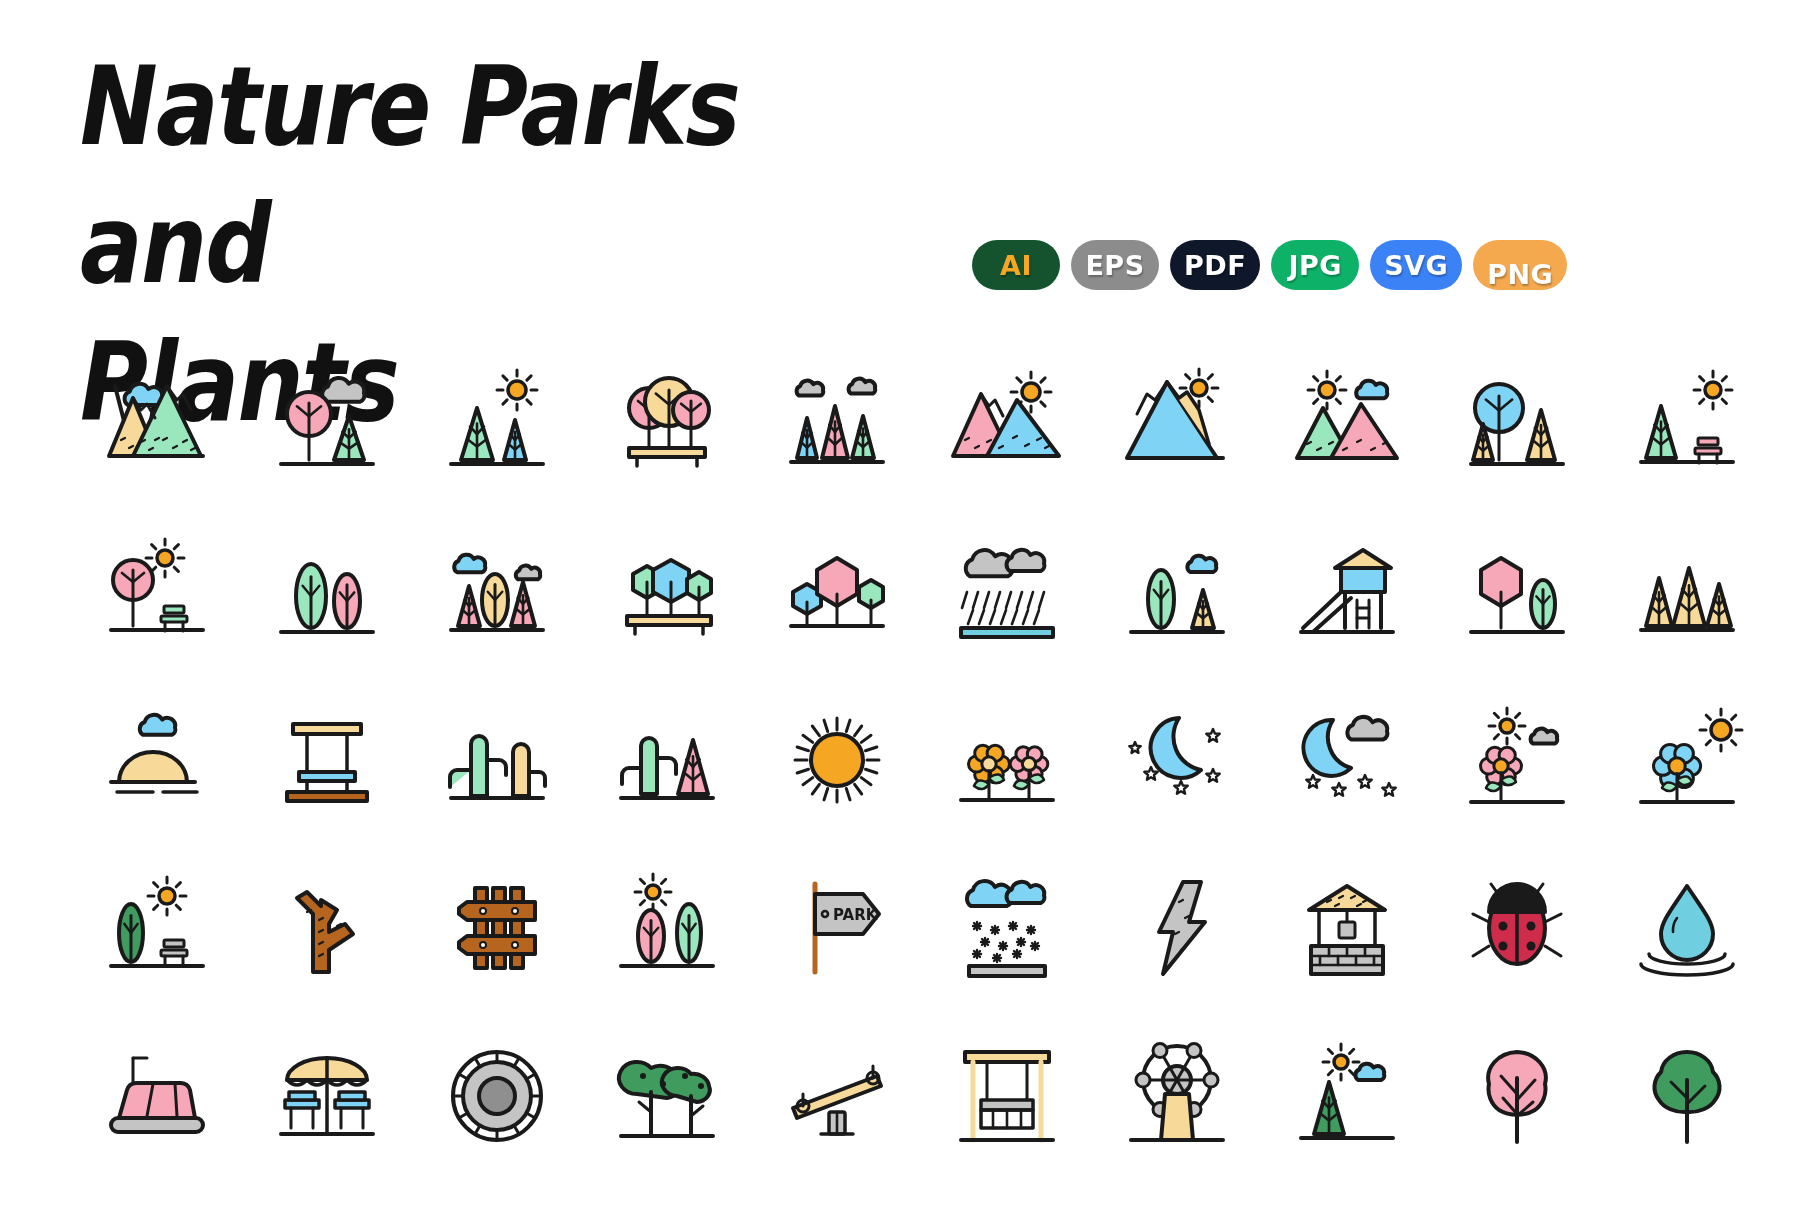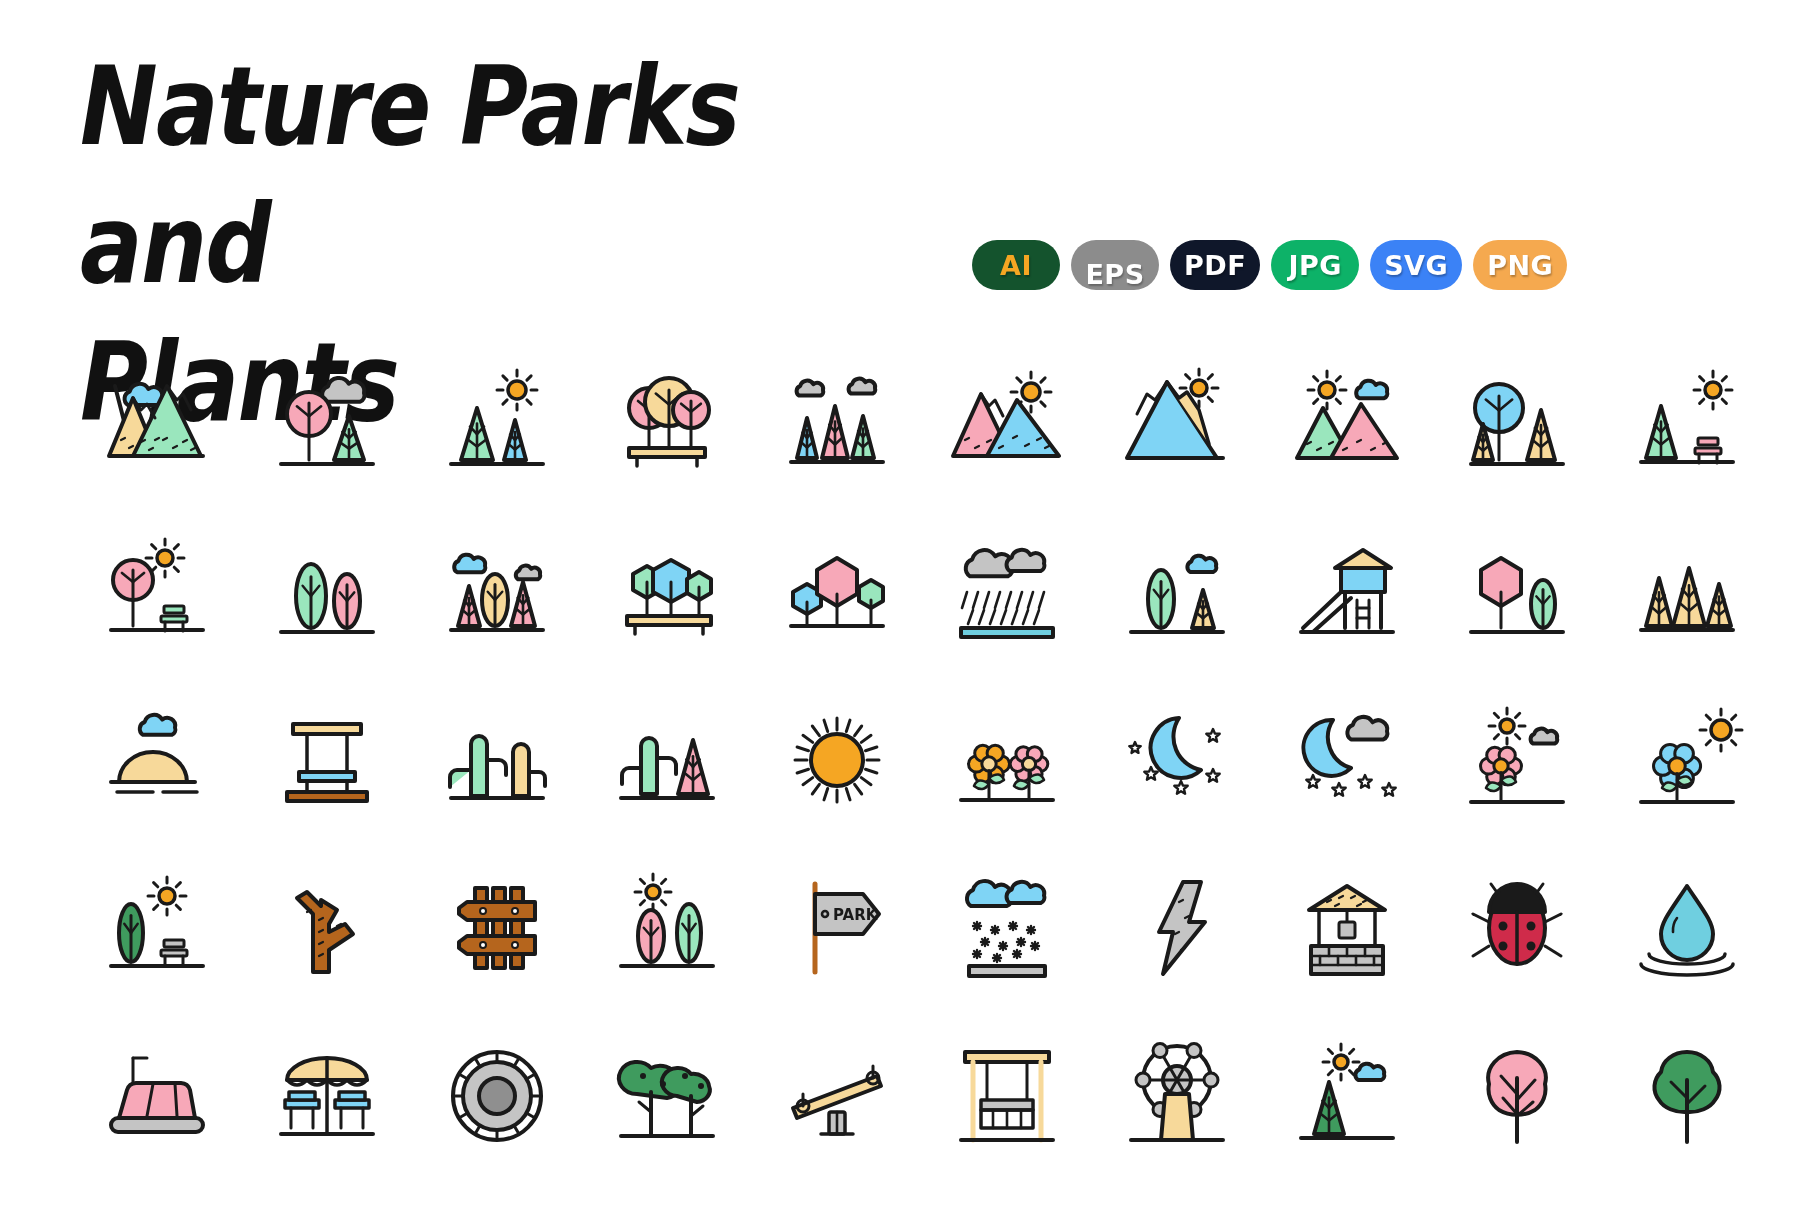--- a/index.html
+++ b/index.html
@@ -63,33 +63,33 @@
 
 <div class="sheet">
 
   <div class="header">
     <div class="title">Nature Parks and
 Plants</div>
     <div class="badges">
       <div class="badge" style="background: #14532d; color: rgb(245, 166, 35);">
           <span>AI</span>
         </div>
-      <div class="badge" style="background: rgb(140, 140, 140); color: rgb(255, 255, 255); align-items: flex-end;">
+      <div class="badge" style="background: rgb(140, 140, 140); color: rgb(255, 255, 255);">
           <span>EPS</span>
         </div>
       <div class="badge" style="background: #0f172a; color: rgb(255, 255, 255);">
           <span>PDF</span>
         </div>
       <div class="badge" style="background: rgb(13, 178, 104); color: rgb(255, 255, 255);">
           <span>JPG</span>
         </div>
       <div class="badge" style="background: #3b82f6; color: rgb(255, 255, 255);">
           <span>SVG</span>
         </div>
-      <div class="badge" style="background: rgb(245, 169, 79); color: rgb(255, 255, 255);">
+      <div class="badge" style="background: rgb(245, 169, 79); color: rgb(255, 255, 255); align-items: flex-end;">
           <span>PNG</span>
         </div>
     </div>
   </div>
 
   <div class="grid" id="icon-grid">
       <div class="cell" title="Mountains with cloud">
         <svg width="120" height="120" viewBox="0 0 120 120" fill="none" stroke="#1a1a1a" stroke-width="4" stroke-linecap="round" stroke-linejoin="round">
           <path d="M 31 41.1 a 7.6499999999999995 7.6499999999999995 0 0 1 1.7 -13.6 a 10.2 10.2 0 0 1 18.7 -2.55 a 8.5 8.5 0 0 1 13.6 8.5 a 5.95 5.95 0 0 1 -3.4 7.6499999999999995 Z" fill="#7fd4f5" stroke-width="4"></path>
           <polygon points="36,92 18,22" fill="" stroke-width="4"></polygon>

